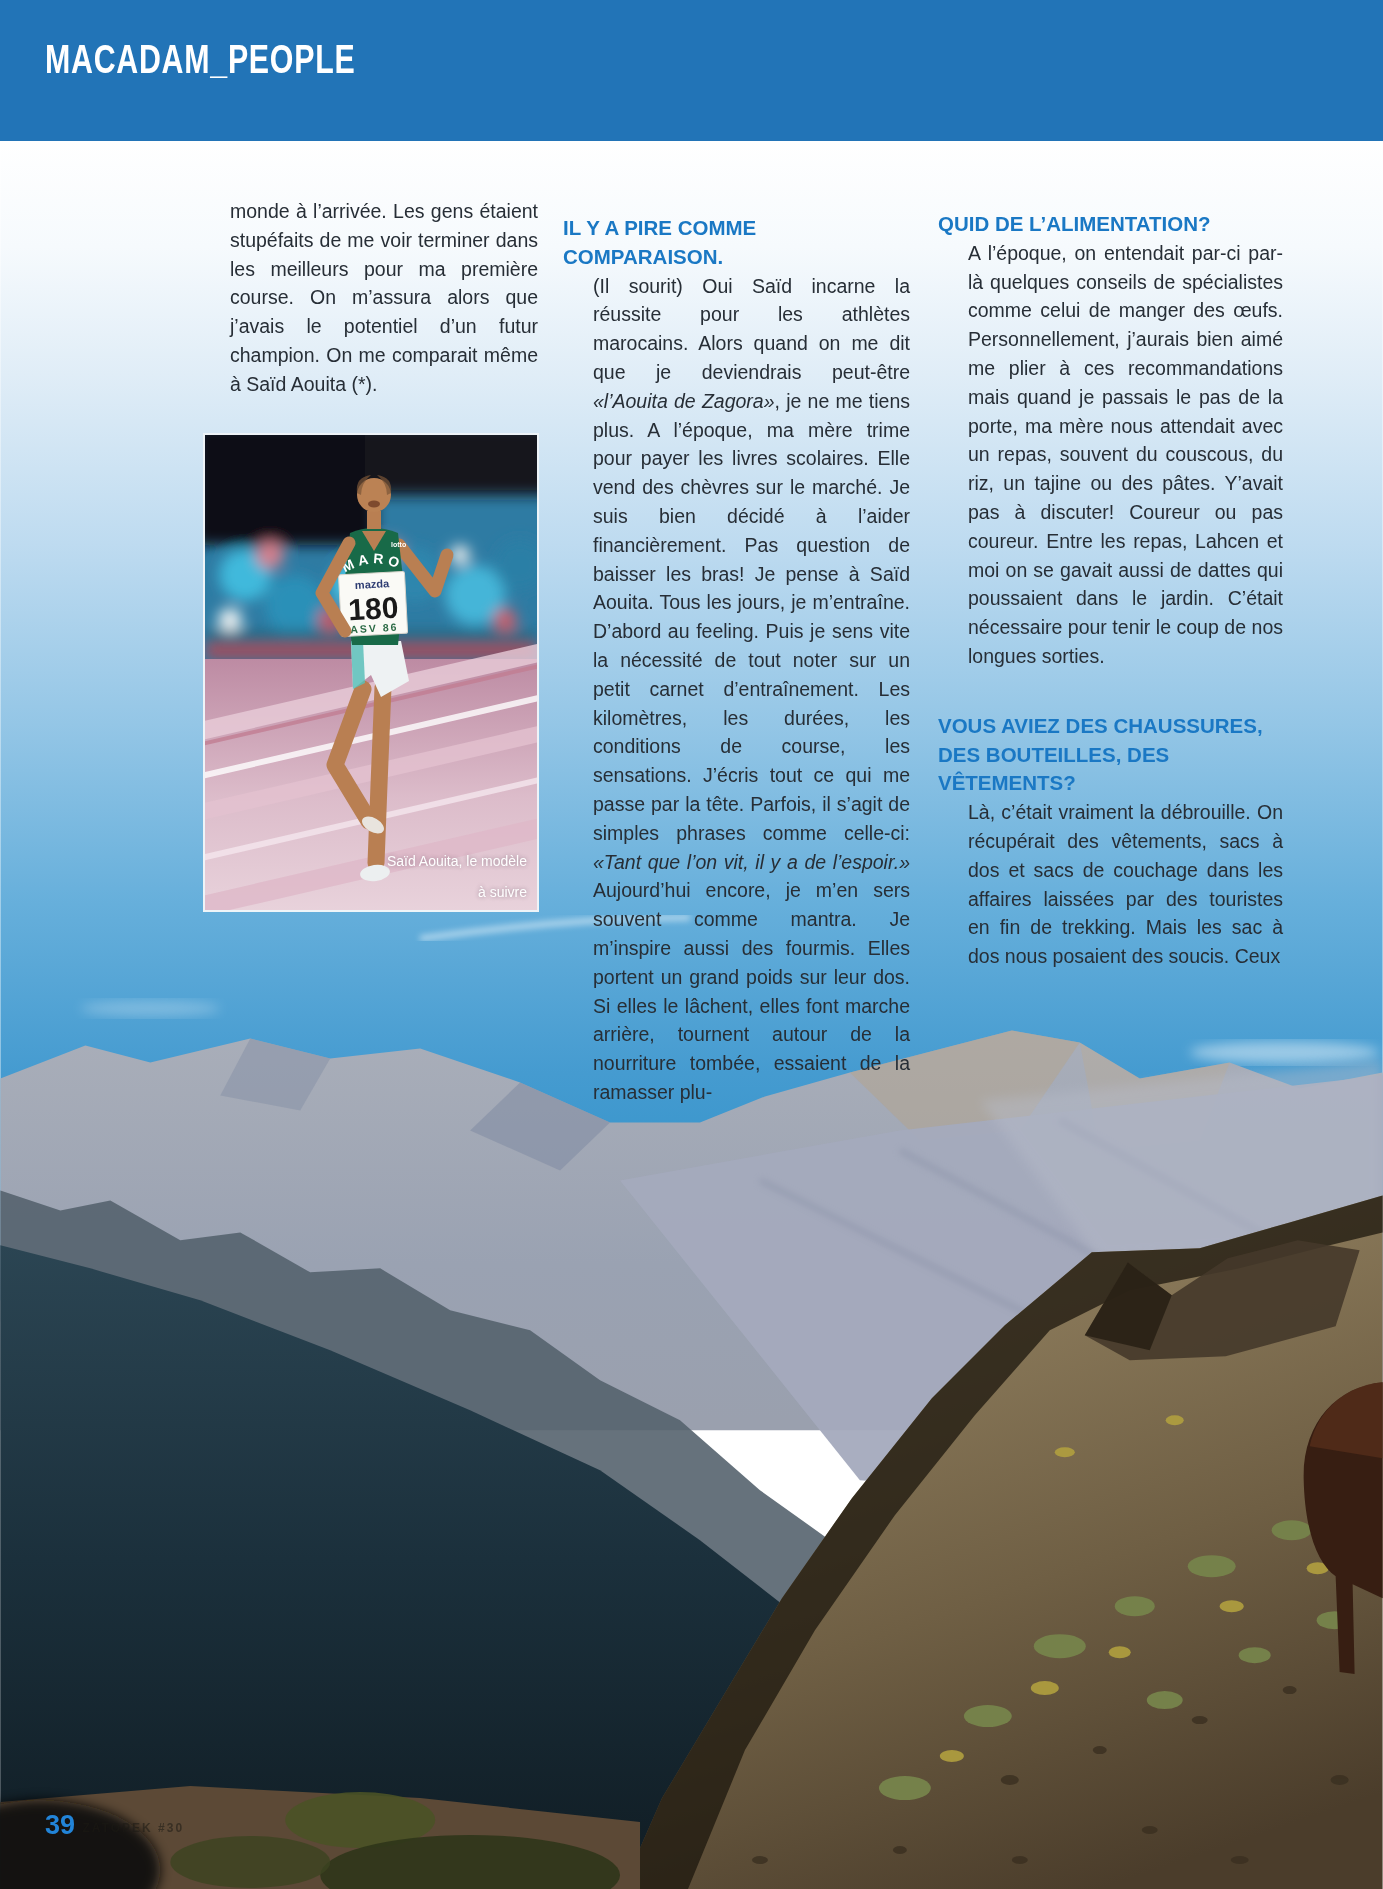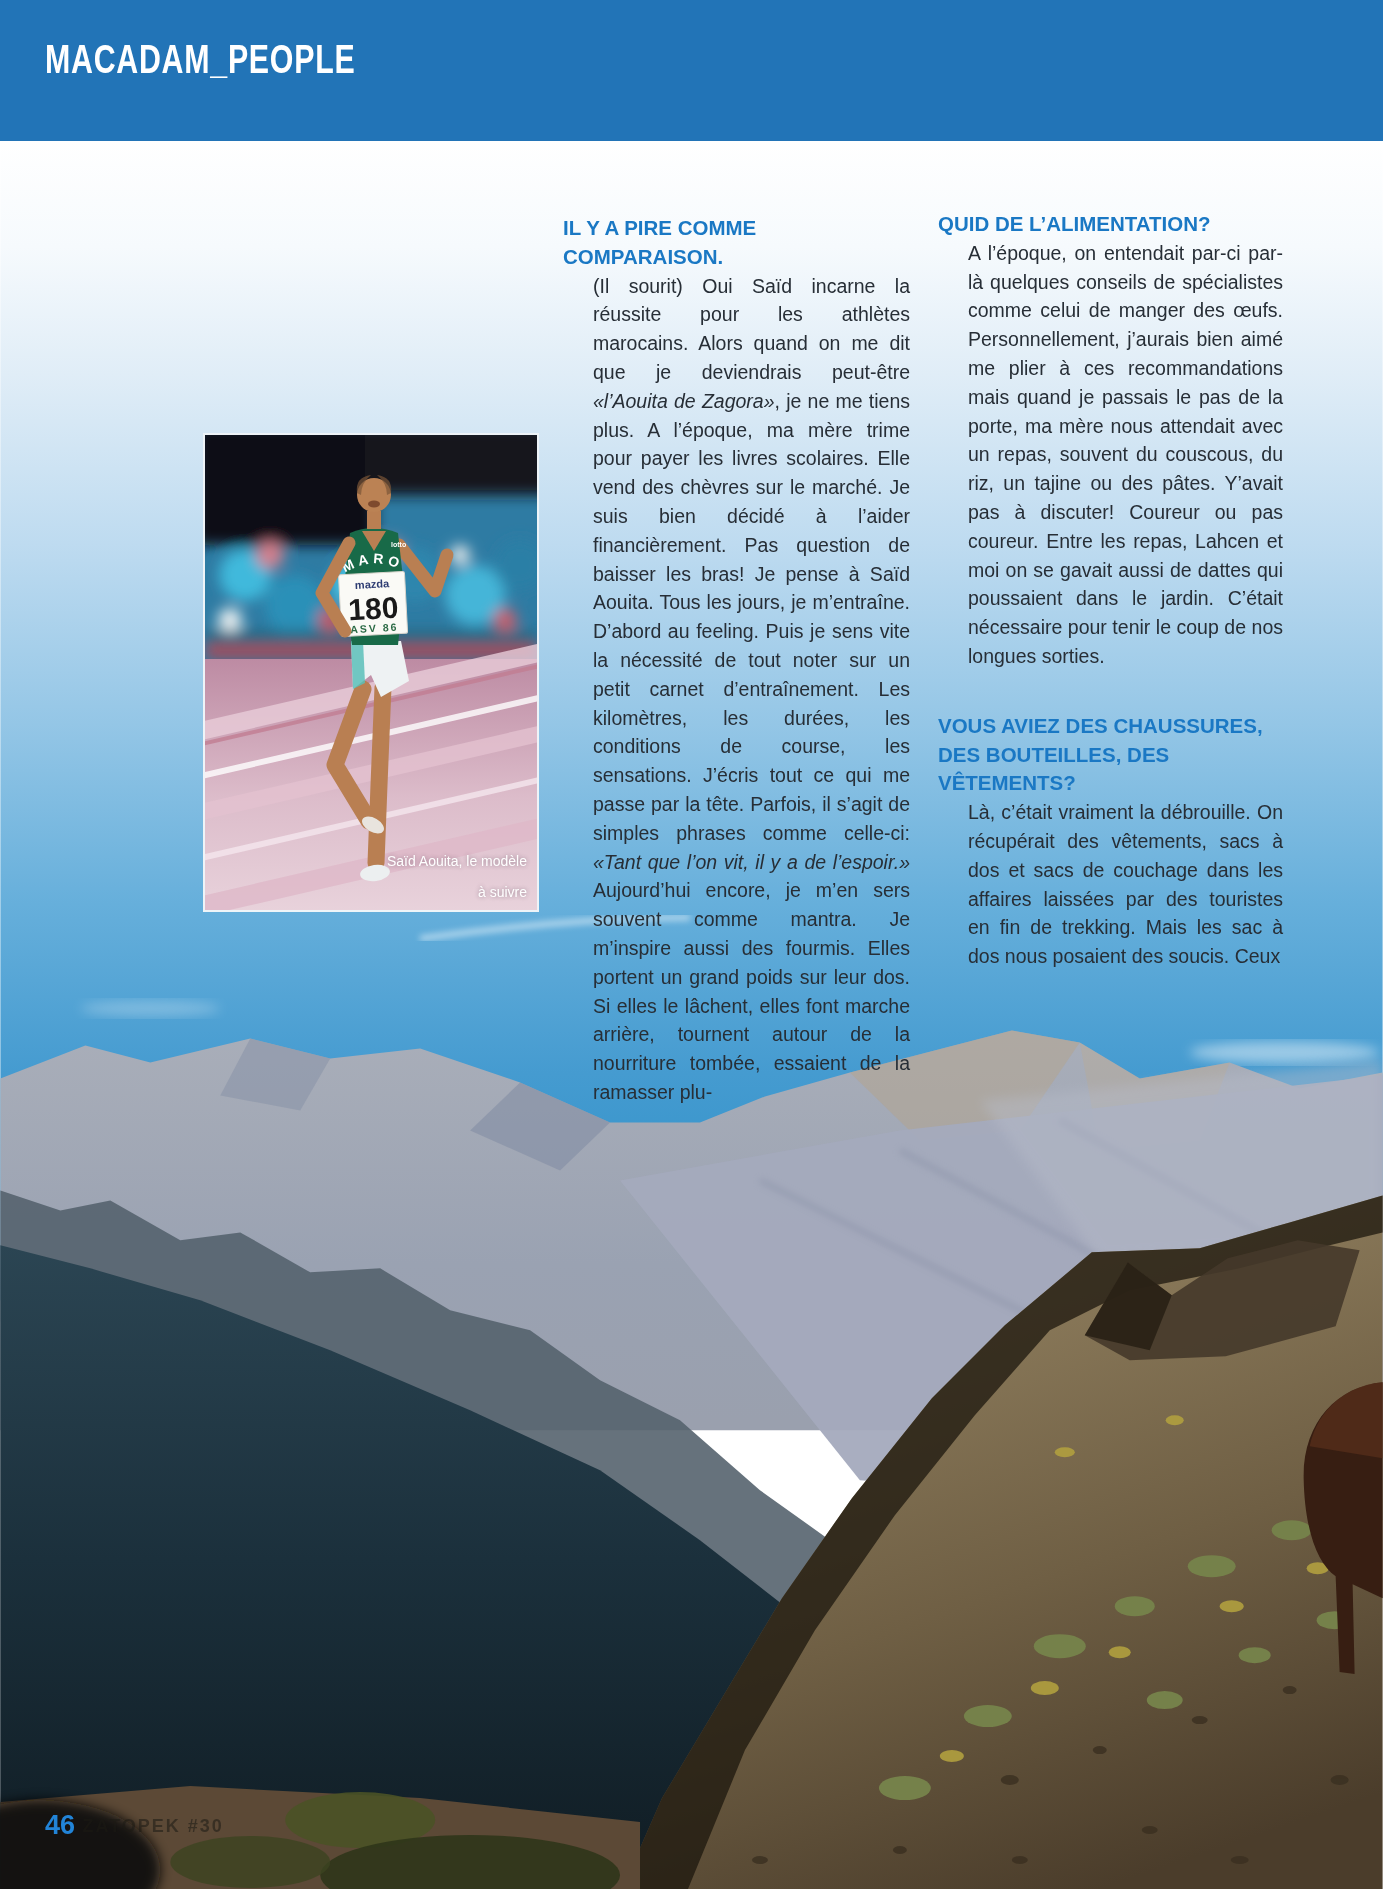--- a/index.html
+++ b/index.html
@@ -41,21 +41,21 @@
   }
   .runner-photo svg{display:block;}
   .runner-photo figcaption{
     position:absolute;right:10px;bottom:2px;color:#ffffff;font-size:14px;
     line-height:31px;text-align:right;text-shadow:0 0 4px rgba(60,40,60,.45);
   }
   
   .pagefoot{position:absolute;left:45px;top:1810px;z-index:5;white-space:nowrap;}
   .pn{color:#2284d8;font-weight:bold;font-size:27px;vertical-align:baseline;}
   .issue{
-    color:rgba(28,26,20,0.55);font-weight:bold;font-size:18px;letter-spacing:2px;
+    color:rgba(28,26,20,0.55);font-weight:bold;font-size:12px;letter-spacing:2px;
     margin-left:3px;vertical-align:2px;
   }
 </style>
 </head>
 <body>
 
 <div class="page">
 
   <header class="masthead">
     <h1>MACADAM_PEOPLE</h1>
@@ -165,20 +165,23 @@
         </g>
       </g>
 
       <g>
         <path d="M1383 1382 C1338 1386 1303 1422 1304 1478 C1305 1530 1318 1564 1336 1576 L1340 1672 L1355 1674 L1353 1584 L1383 1598 Z" fill="#371e12"></path>
         <path d="M1383 1382 C1348 1385 1318 1408 1310 1446 L1383 1458 Z" fill="#5f321c" opacity="0.6"></path>
       </g>
     </svg>
   </div>
 
+  <section class="col col1">
+    <p>monde à l’arrivée. Les gens étaient stupéfaits de me voir terminer dans les meilleurs pour ma première course. On m’assura alors que j’avais le potentiel d’un futur champion. On me comparait même à Saïd Aouita (*).</p>
+  </section>
 
   <figure class="runner-photo">
     <svg viewBox="0 0 332 475" width="332" height="475" xmlns="http://www.w3.org/2000/svg">
       <defs>
         <linearGradient id="trk" x1="0" y1="224" x2="0" y2="475" gradientUnits="userSpaceOnUse">
           <stop offset="0" stop-color="#bd8ba3"></stop>
             <stop offset="0.55" stop-color="#dcbcca"></stop>
           <stop offset="1" stop-color="#e8d2db"></stop>
         </linearGradient>
         <filter id="pb">
@@ -256,17 +259,17 @@
   </section>
 
   <section class="col col3">
     <h2 class="blue-head h1a">QUID DE L’ALIMENTATION?</h2>
     <p>A l’époque, on entendait par-ci par-là quelques conseils de spécialistes comme celui de manger des œufs. Personnellement, j’aurais bien aimé me plier à ces recommandations mais quand je passais le pas de la porte, ma mère nous attendait avec un repas, souvent du couscous, du riz, un tajine ou des pâtes. Y’avait pas à discuter! Coureur ou pas coureur. Entre les repas, Lahcen et moi on se gavait aussi de dattes qui poussaient dans le jardin. C’était nécessaire pour tenir le coup de nos longues sorties.</p>
     <h2 class="blue-head h2b">VOUS AVIEZ DES CHAUSSURES, DES BOUTEILLES, DES VÊTEMENTS?</h2>
     <p>Là, c’était vraiment la débrouille. On récupérait des vêtements, sacs à dos et sacs de couchage dans les affaires laissées par des touristes en fin de trekking. Mais les sac à dos nous posaient des soucis. Ceux</p>
   </section>
 
   <footer class="pagefoot">
-    <span class="pn">46</span>
+    <span class="pn">39</span>
     <span class="issue">ZATOPEK #30</span>
   </footer>
 
 </div>
 
 </body></html>

